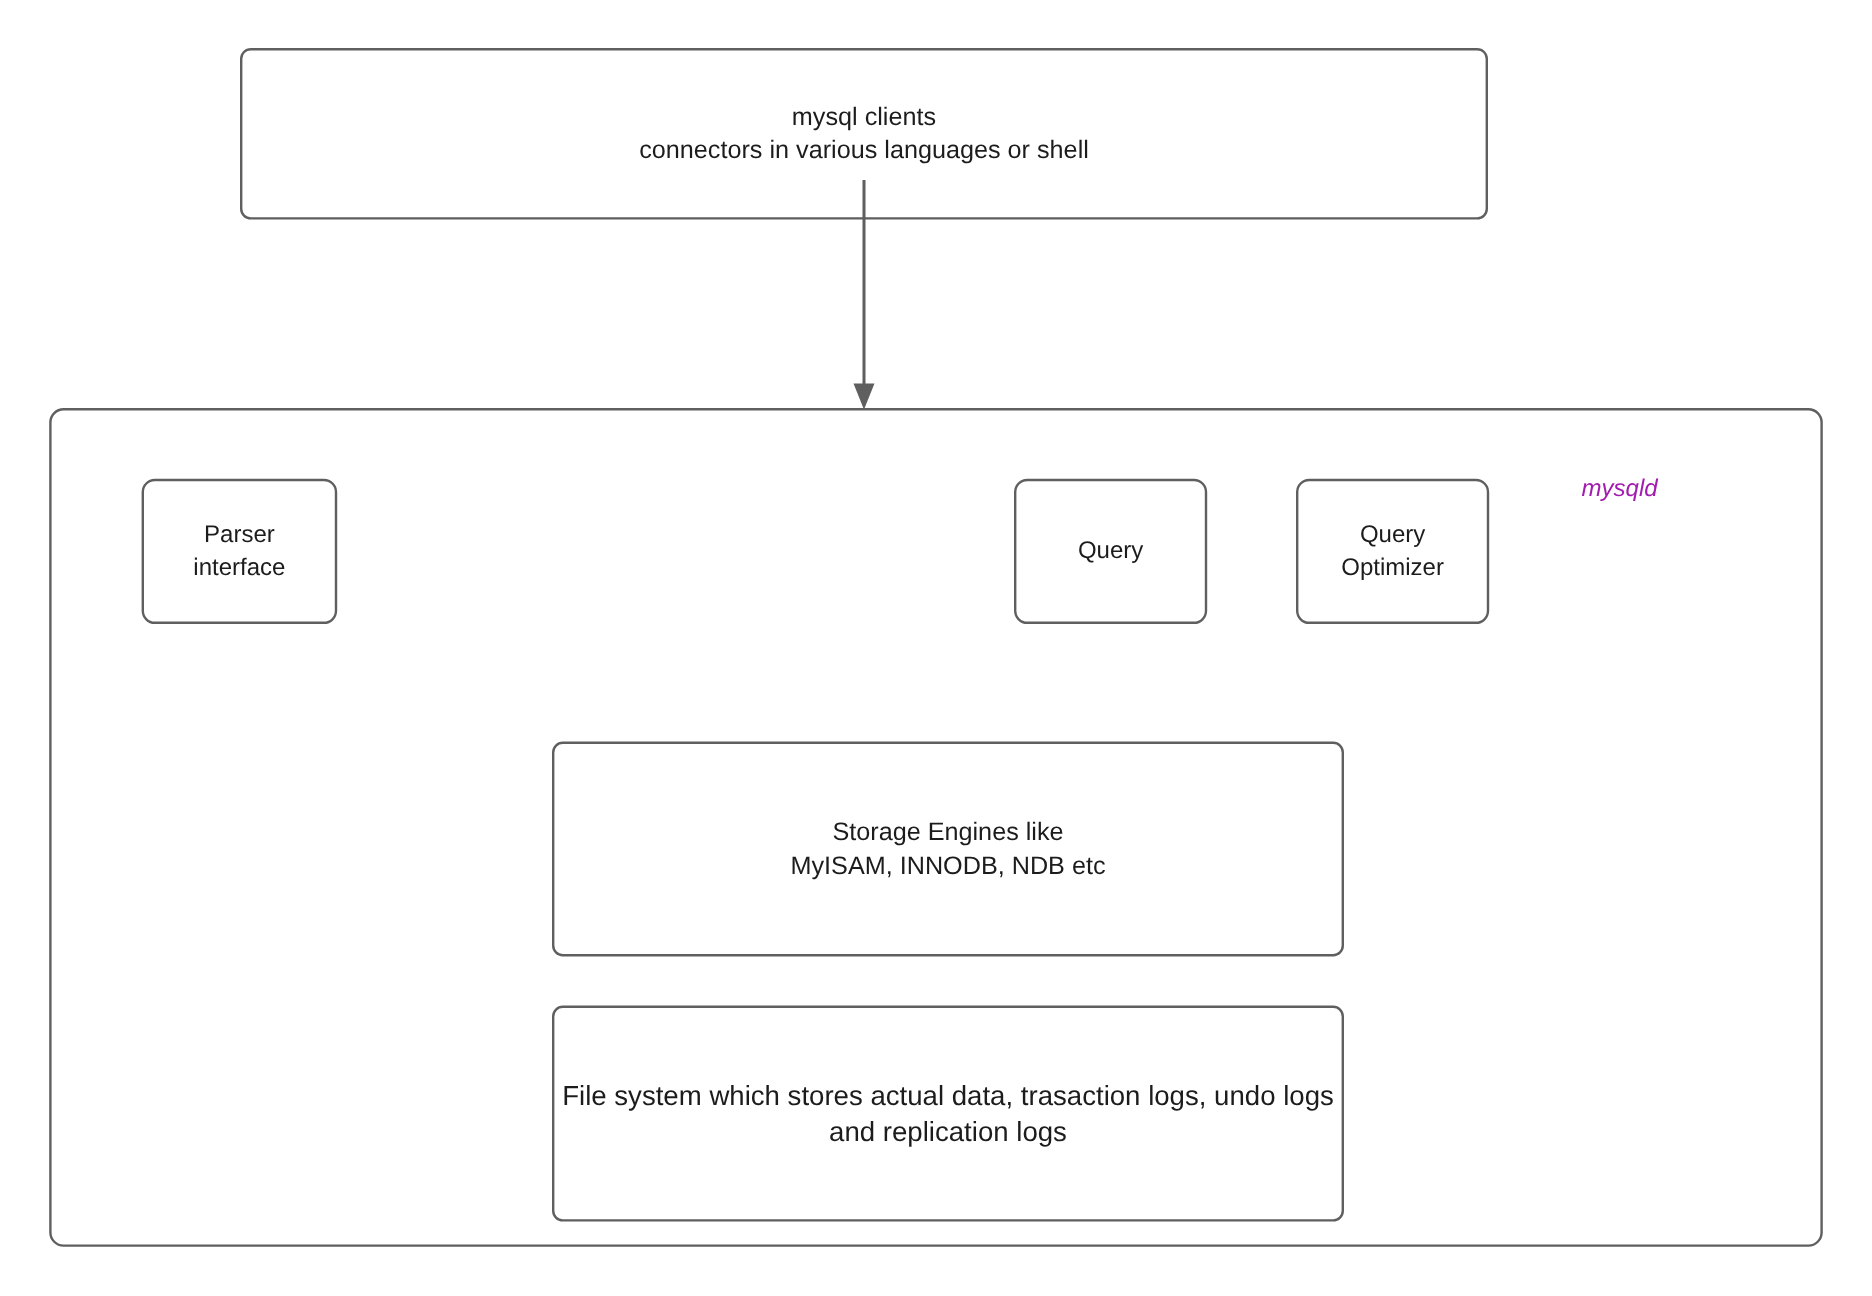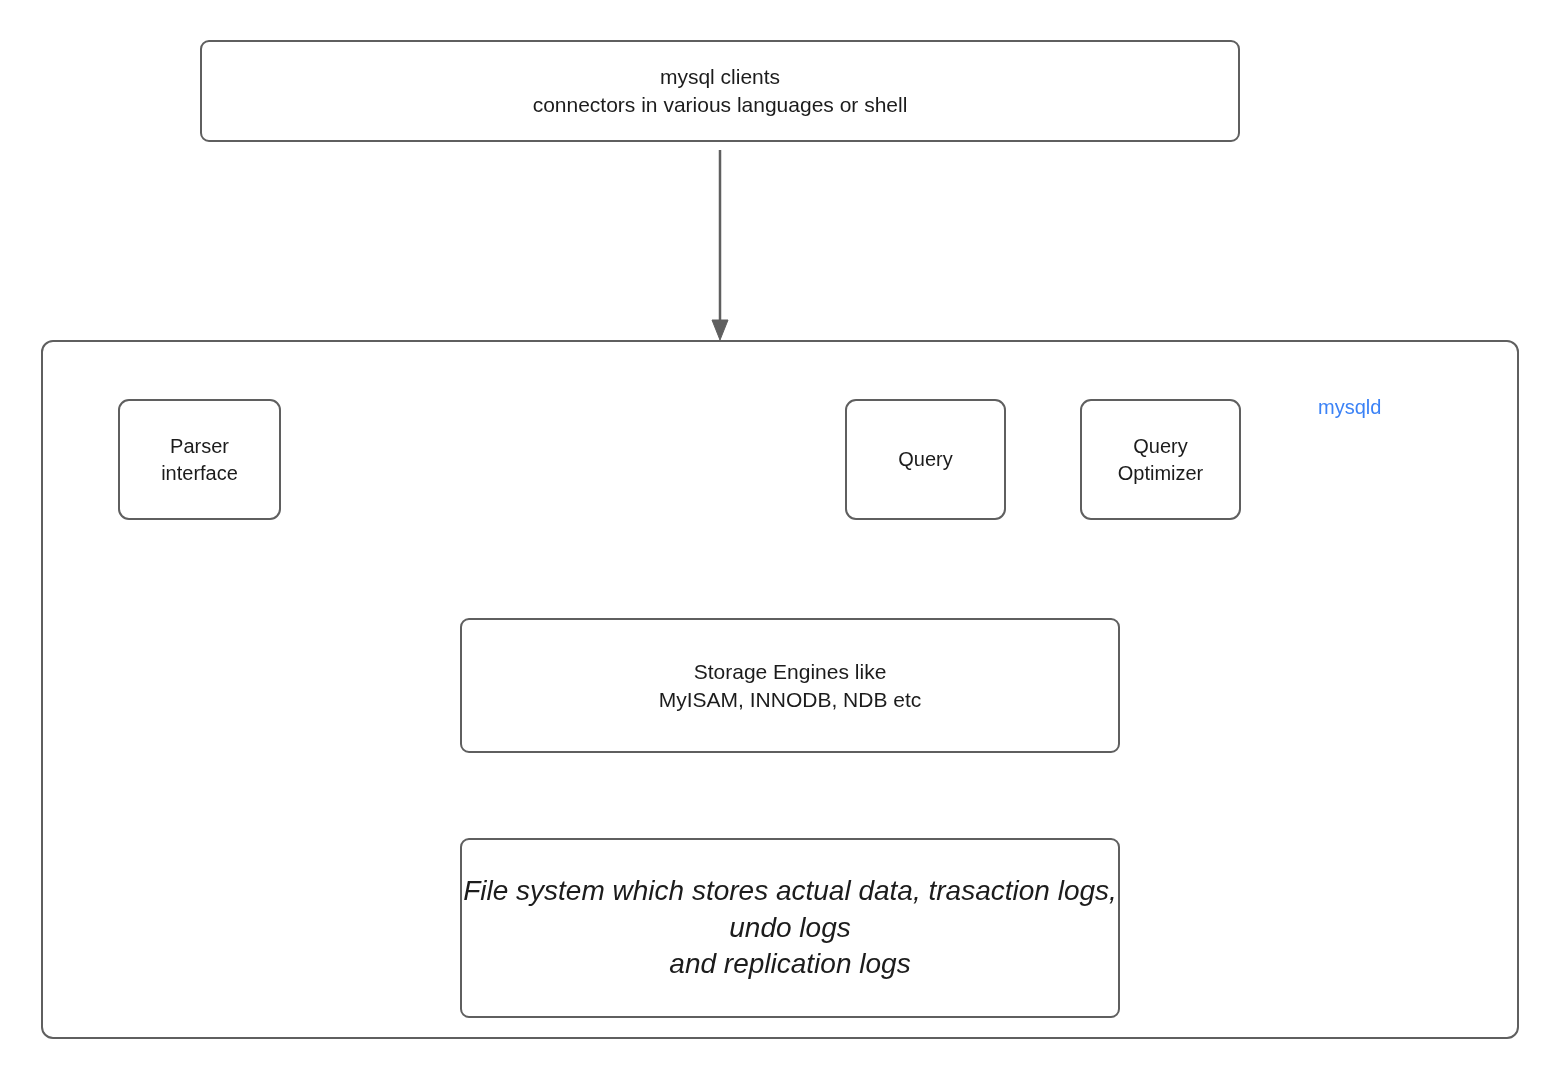--- a/index.html
+++ b/index.html
@@ -37,21 +37,21 @@
     line-height: 1.32;
     white-space: pre-line;
     color: #1c1c1c;
   }
 
   
   .clients-box {
     left: 200px;
     top: 40px;
     width: 1040px;
-    height: 102px;
+    height: 143px;
     border-radius: 9px;
   }
   .clients-box .node-label {
     font-size: 21px;
   }
 
   
   .mysqld-container {
     position: absolute;
     box-sizing: border-box;
@@ -61,22 +61,23 @@
     height: 699px;
     background: #ffffff;
     border: 2px solid #5f5f5f;
     border-radius: 12px;
   }
   .mysqld-title {
     position: absolute;
     left: 1318px;
     top: 396px;
     font-size: 20px;
-    color: #3b82f6;
+    color: #a21caf;
     white-space: nowrap;
+    font-style: italic;
   }
 
   
   .comp-box {
     top: 399px;
     height: 121px;
     border-radius: 11px;
   }
   .comp-box .node-label {
     font-size: 20px;
@@ -85,38 +86,37 @@
   .comp-sql        { left: 380px;  width: 161px; }
   .comp-caches     { left: 610px;  width: 161px; }
   .comp-parser     { left: 845px;  width: 161px; }
   .comp-optimizer  { left: 1080px; width: 161px; text-align: center; }
 
   
   .storage-box {
     left: 460px;
     top: 618px;
     width: 660px;
-    height: 135px;
+    height: 179px;
     border-radius: 9px;
   }
   .storage-box .node-label {
     font-size: 21px;
   }
 
   
   .filesystem-box {
     left: 460px;
     top: 838px;
     width: 660px;
     height: 180px;
     border-radius: 9px;
   }
   .filesystem-box .node-label {
-    font-size: 28px;
-    font-style: italic;
+    font-size: 23px;
   }
 
   
   .connector {
     position: absolute;
     left: 686px;
     top: 150px;
     width: 70px;
     height: 200px;
     overflow: visible;

